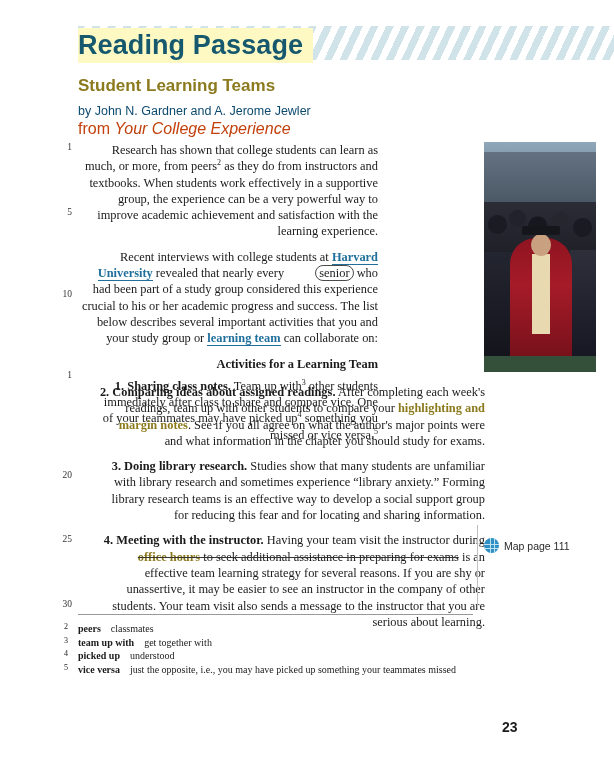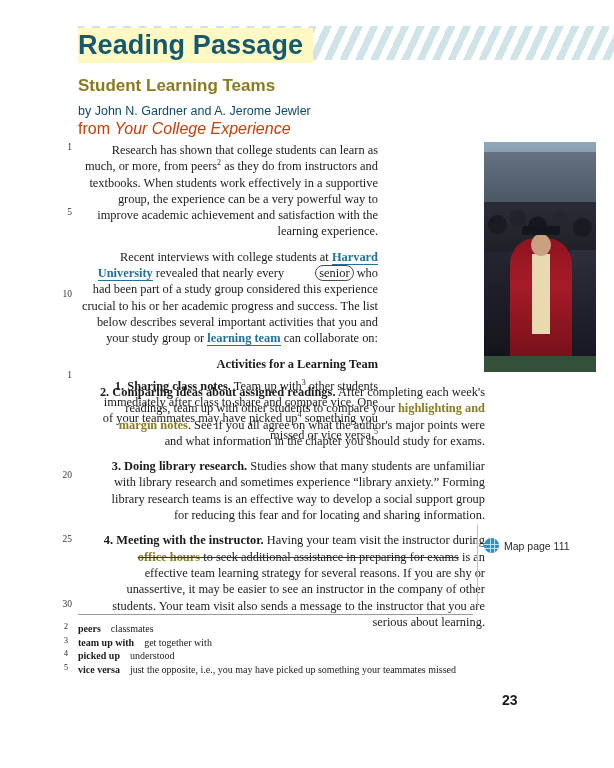--- a/index.html
+++ b/index.html
@@ -273,21 +273,21 @@
     position: absolute; left: 0; top: -2px;
     font-size: 8px;
   }
   .footnotes .fn b { font-weight: bold; }
   .footnotes .fn .gloss { padding-left: 10px; }
 
   
   .page-number {
     position: absolute;
     left: 502px;
-    top: 692px;
+    top: 719px;
     font-family: "Liberation Sans", sans-serif;
     font-weight: bold;
     font-size: 14px;
     color: #1c1c1c;
   }
 </style>
 </head>
 <body>
 
 <div class="page">

